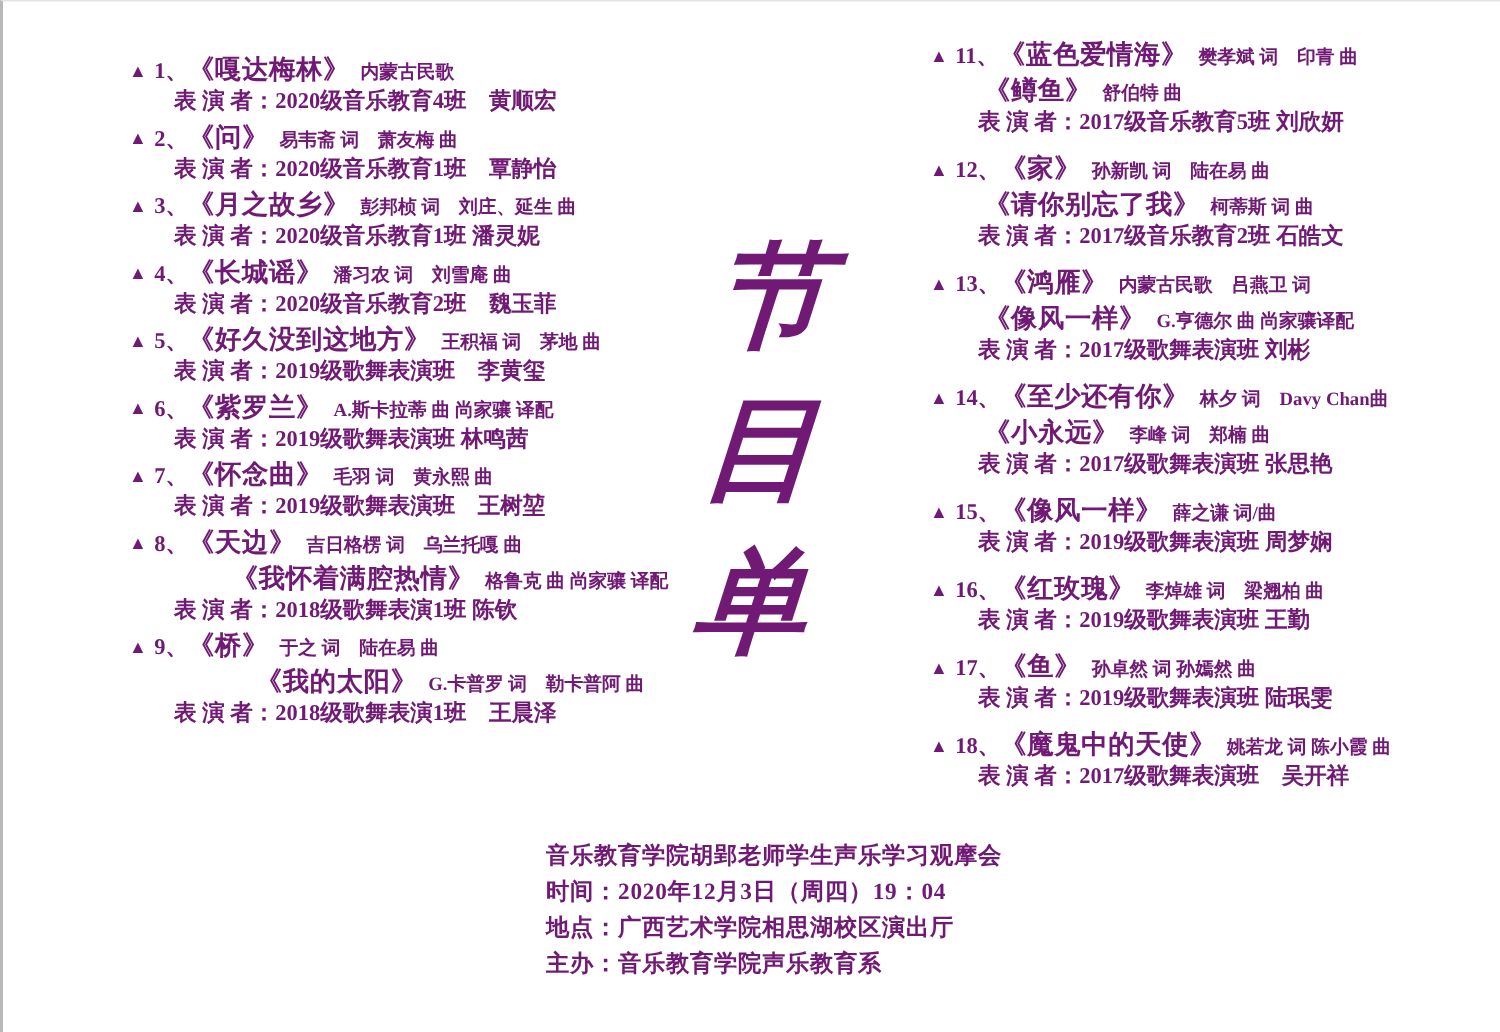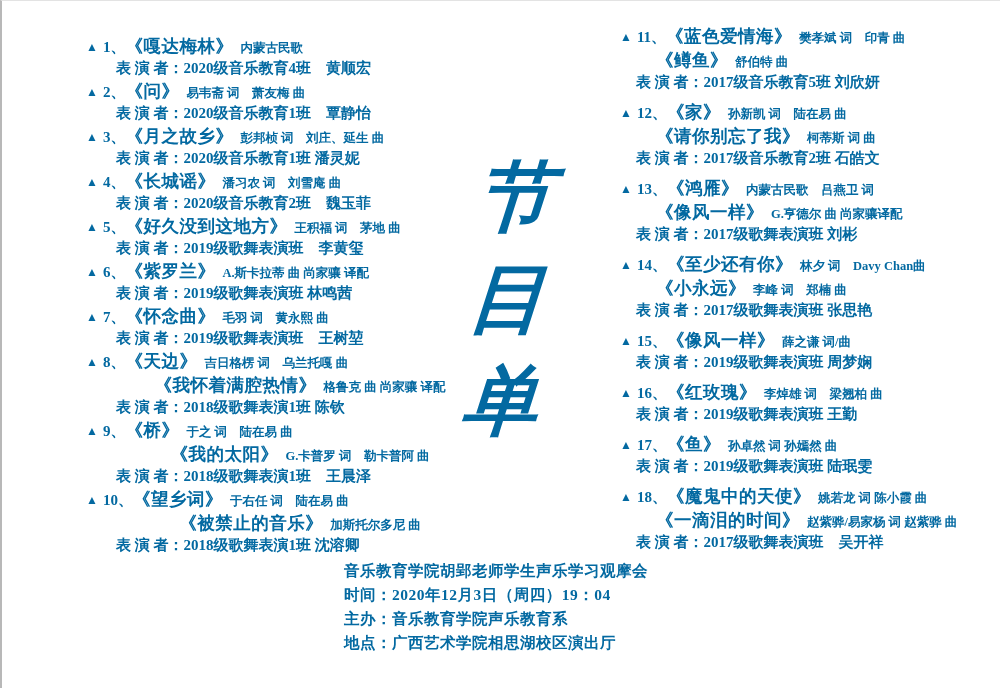--- a/index.html
+++ b/index.html
@@ -1,47 +1,47 @@
 <!DOCTYPE html>
 <html><head>
 <meta charset="utf-8">
 <style>
   html,body { margin:0; padding:0; background:#e8e8e8; }
   .page {
     position:relative; width:1000px; height:688px; margin:0 auto;
-    background:#ffffff; color:#0369a1; overflow:hidden;
+    background:#ffffff; color:#701a75; overflow:hidden;
     border-left:2px solid #b8b8b8; border-top:1px solid #e3e3e3;
     box-sizing:border-box;
     font-family:"Liberation Serif", serif;
   }
   .col { position:absolute; }
   .col-left  { left:84px;  top:34px; width:410px; }
   .col-right { left:618px; top:24px; width:375px; }
   .item { white-space:nowrap; }
   .col-left  .item { margin-bottom:2px; }
   .col-right .item { margin-bottom:9px; }
   .tl  { line-height:22px; }
   .tl2 { line-height:22px; }
   .col-left  .tl2 { margin-left:18px;text-align:center; }
   .col-right .tl2 { margin-left:36px; }
   .pl  { line-height:19px; font-size:15px; font-weight:bold; }
   .col-left  .pl { margin-left:30px; }
-  .col-right .pl { margin-left:16px; }
+  .col-right .pl { margin-left:32px; }
   .tri  { font-size:12px; margin-right:5px; vertical-align:1px; }
   .no   { font-size:15px; font-weight:bold; }
   .song { font-size:17.5px; font-weight:bold; font-family:"Liberation Sans", sans-serif; letter-spacing:0.5px; }
   .cred { font-size:12.5px; font-weight:bold; margin-left:7px; }
   .callig {
     position:absolute; left:450px; top:158px; width:110px;
     display:flex; flex-direction:column; align-items:center; gap:26px;
     font-family:"DejaVu Serif", serif; font-weight:bold; font-style:italic;
     font-size:76px; line-height:1.0; transform:skewX(-4deg);
   }
   .footer {
-    position:absolute; left:342px; top:558px;
+    position:absolute; left:362px; top:558px;
     font-size:15.5px; font-weight:bold; line-height:24px;
     letter-spacing:0.5px;
   }
 </style>
 </head>
 <body>
 
 <div class="page">
 
   <div class="col col-left">
@@ -108,29 +108,20 @@
     <div class="item">
       <div class="tl">
         <span class="tri">▲</span><span class="no">9、</span><span class="song">《桥》</span><span class="cred">于之 词　陆在易 曲</span>
       </div>
       <div class="tl tl2">
         <span class="song">《我的太阳》</span><span class="cred">G.卡普罗 词　勒卡普阿 曲</span>
       </div>
       <div class="pl">表 演 者：2018级歌舞表演1班　王晨泽</div>
     </div>
 
-    <div class="item">
-      <div class="tl">
-        <span class="tri">▲</span><span class="no">10、</span><span class="song">《望乡词》</span><span class="cred">于右任 词　陆在易 曲</span>
-      </div>
-      <div class="tl tl2">
-        <span class="song">《被禁止的音乐》</span><span class="cred">加斯托尔多尼 曲</span>
-      </div>
-      <div class="pl">表 演 者：2018级歌舞表演1班 沈溶卿</div>
-    </div>
 
   </div>
 
   <div class="callig">
     <span>节</span>
     <span>目</span>
     <span>单</span>
   </div>
 
   <div class="col col-right">
@@ -193,28 +184,25 @@
       <div class="tl">
         <span class="tri">▲</span><span class="no">17、</span><span class="song">《鱼》</span><span class="cred">孙卓然 词 孙嫣然 曲</span>
       </div>
       <div class="pl">表 演 者：2019级歌舞表演班 陆珉雯</div>
     </div>
 
     <div class="item">
       <div class="tl">
         <span class="tri">▲</span><span class="no">18、</span><span class="song">《魔鬼中的天使》</span><span class="cred">姚若龙 词 陈小霞 曲</span>
       </div>
-      <div class="tl tl2">
-        <span class="song">《一滴泪的时间》</span><span class="cred">赵紫骅/易家杨 词 赵紫骅 曲</span>
-      </div>
       <div class="pl">表 演 者：2017级歌舞表演班　吴开祥</div>
     </div>
 
   </div>
 
   <div class="footer">
     <div>音乐教育学院胡郢老师学生声乐学习观摩会</div>
     <div>时间：2020年12月3日（周四）19：04</div>
+    <div>地点：广西艺术学院相思湖校区演出厅</div>
     <div>主办：音乐教育学院声乐教育系</div>
-    <div>地点：广西艺术学院相思湖校区演出厅</div>
   </div>
 
 </div>
 
 </body></html>

